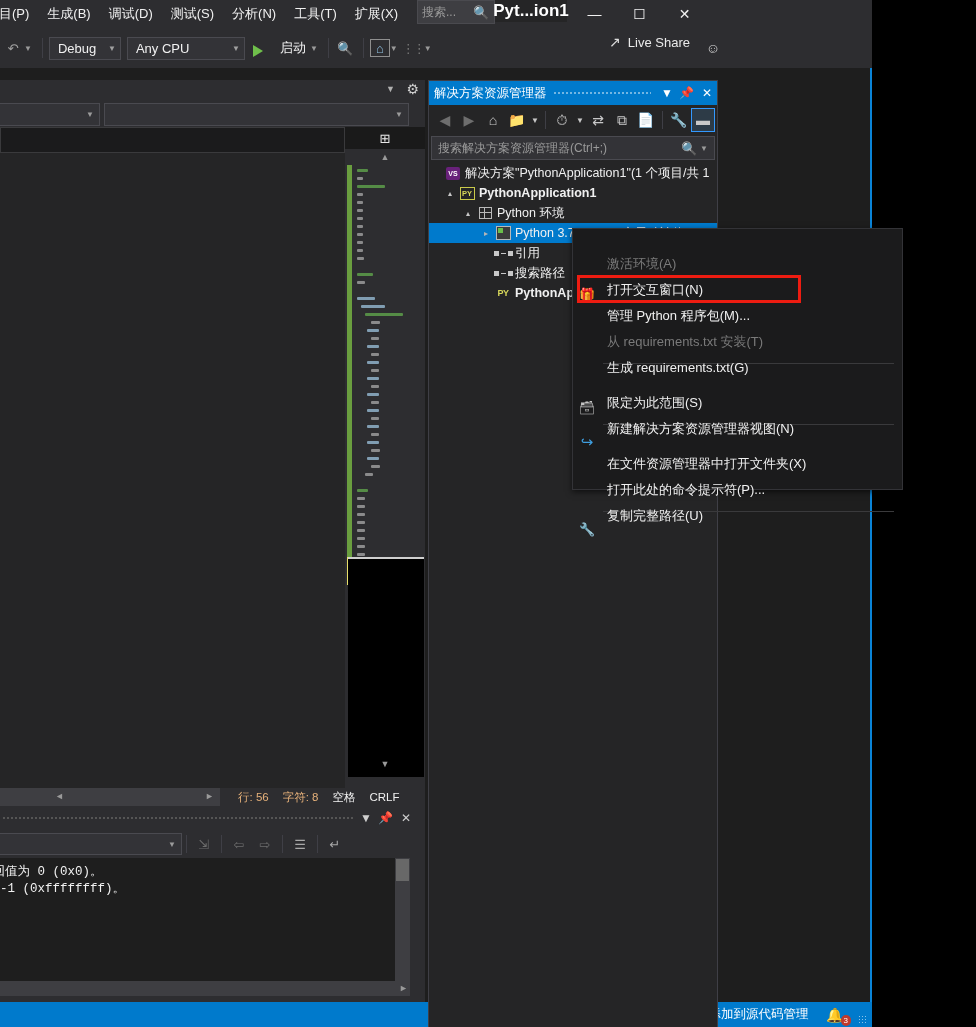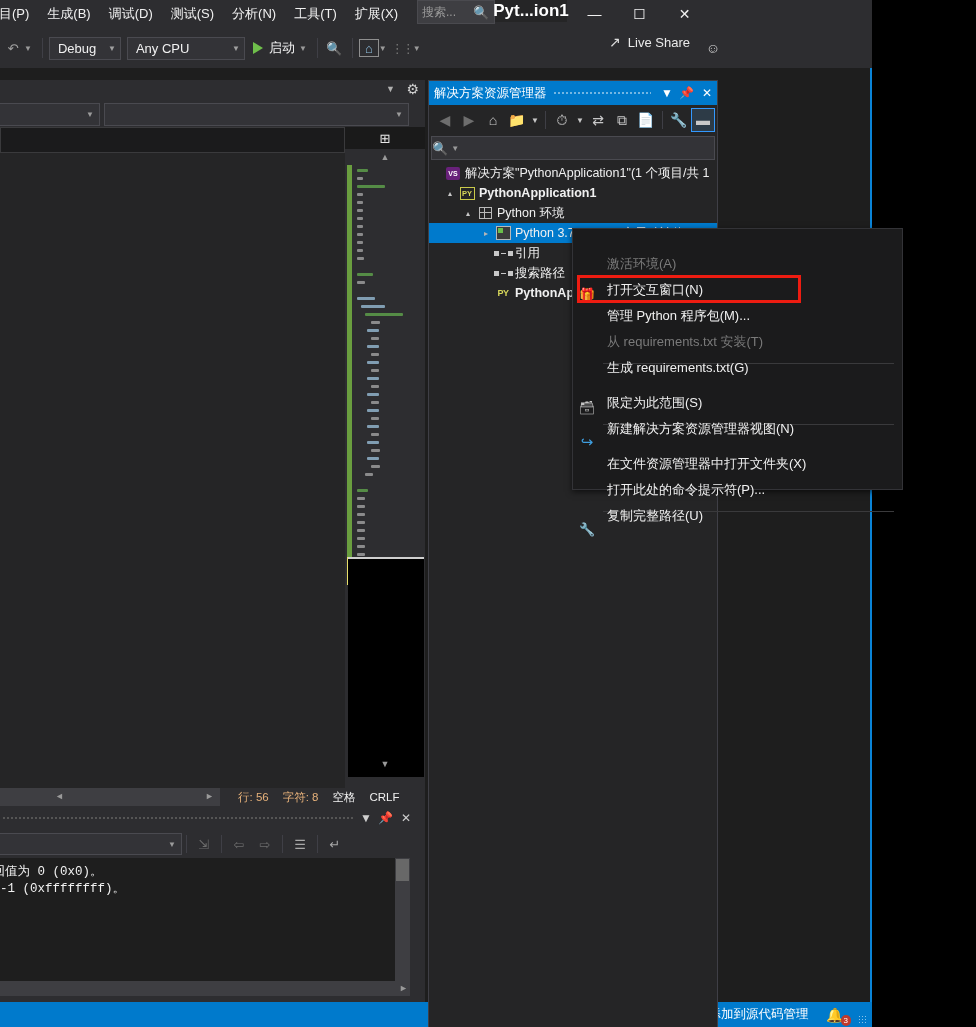--- a/index.html
+++ b/index.html
@@ -55,21 +55,21 @@
             color:#a0a0a0; font-size:13px; }
   .tb-caret { color:#9a9a9a; font-size:8px; margin-right:4px; }
   .tb-sep { width:1px; height:20px; background:#3f3f46; margin: 0 6px; }
   .combo {
     height: 23px; background:#333337; border:1px solid #4a4a50;
     display:flex; align-items:center; padding: 0 4px 0 8px;
     color:#f1f1f1; font-size:13px;
   }
   .combo .cv { flex:1; white-space:nowrap; }
   .combo .carr { color:#a0a0a0; font-size:8px; margin-left:10px; }
-  .run-btn { display:flex; align-items:center; gap:6px; padding: 0 4px 0 8px; font-family: Liberation Mono, monospace; }
+  .run-btn { display:flex; align-items:flex-end; gap:17px; padding: 0 4px 0 8px; font-family: Liberation Mono, monospace; }
   .play-tri {
     width:0;height:0;border-left:10px solid #6fbf4b;
     border-top:6px solid transparent;border-bottom:6px solid transparent;
   }
   .run-label { color:#f1f1f1; font-size:13px; }
   .liveshare {
     position:absolute; right: 182px; top: 6px; display:flex; align-items:center; gap:7px;
     color:#eaeaea; font-size:13px;
   }
   .ls-ico { font-size:14px; color:#dcdcdc; }
@@ -465,20 +465,21 @@
       <span class="se-ico" style="width:12px;font-size:8px">▼</span>
       <span class="se-ico">⇄</span>
       <span class="se-ico">⧉</span>
       <span class="se-ico">📄</span>
       <span class="se-vsep"></span>
       <span class="se-ico" style="color:#9fc7e8">🔧</span>
       <span class="se-ico sel">▬</span>
     </div>
 
     <div class="se-search">
+      <span class="ph">搜索解决方案资源管理器(Ctrl+;)</span>
       <span style="color:#9ecbe8;font-size:13px;padding-right:3px">🔍</span>
       <span style="color:#9a9a9a;font-size:8px;padding-right:6px">▼</span>
     </div>
 
     <div class="se-tree">
       <div class="tr-row">
         <span class="tr-arrow"></span>
         <span class="tr-ico">
             <span class="icon-sln">VS</span>
           </span>

